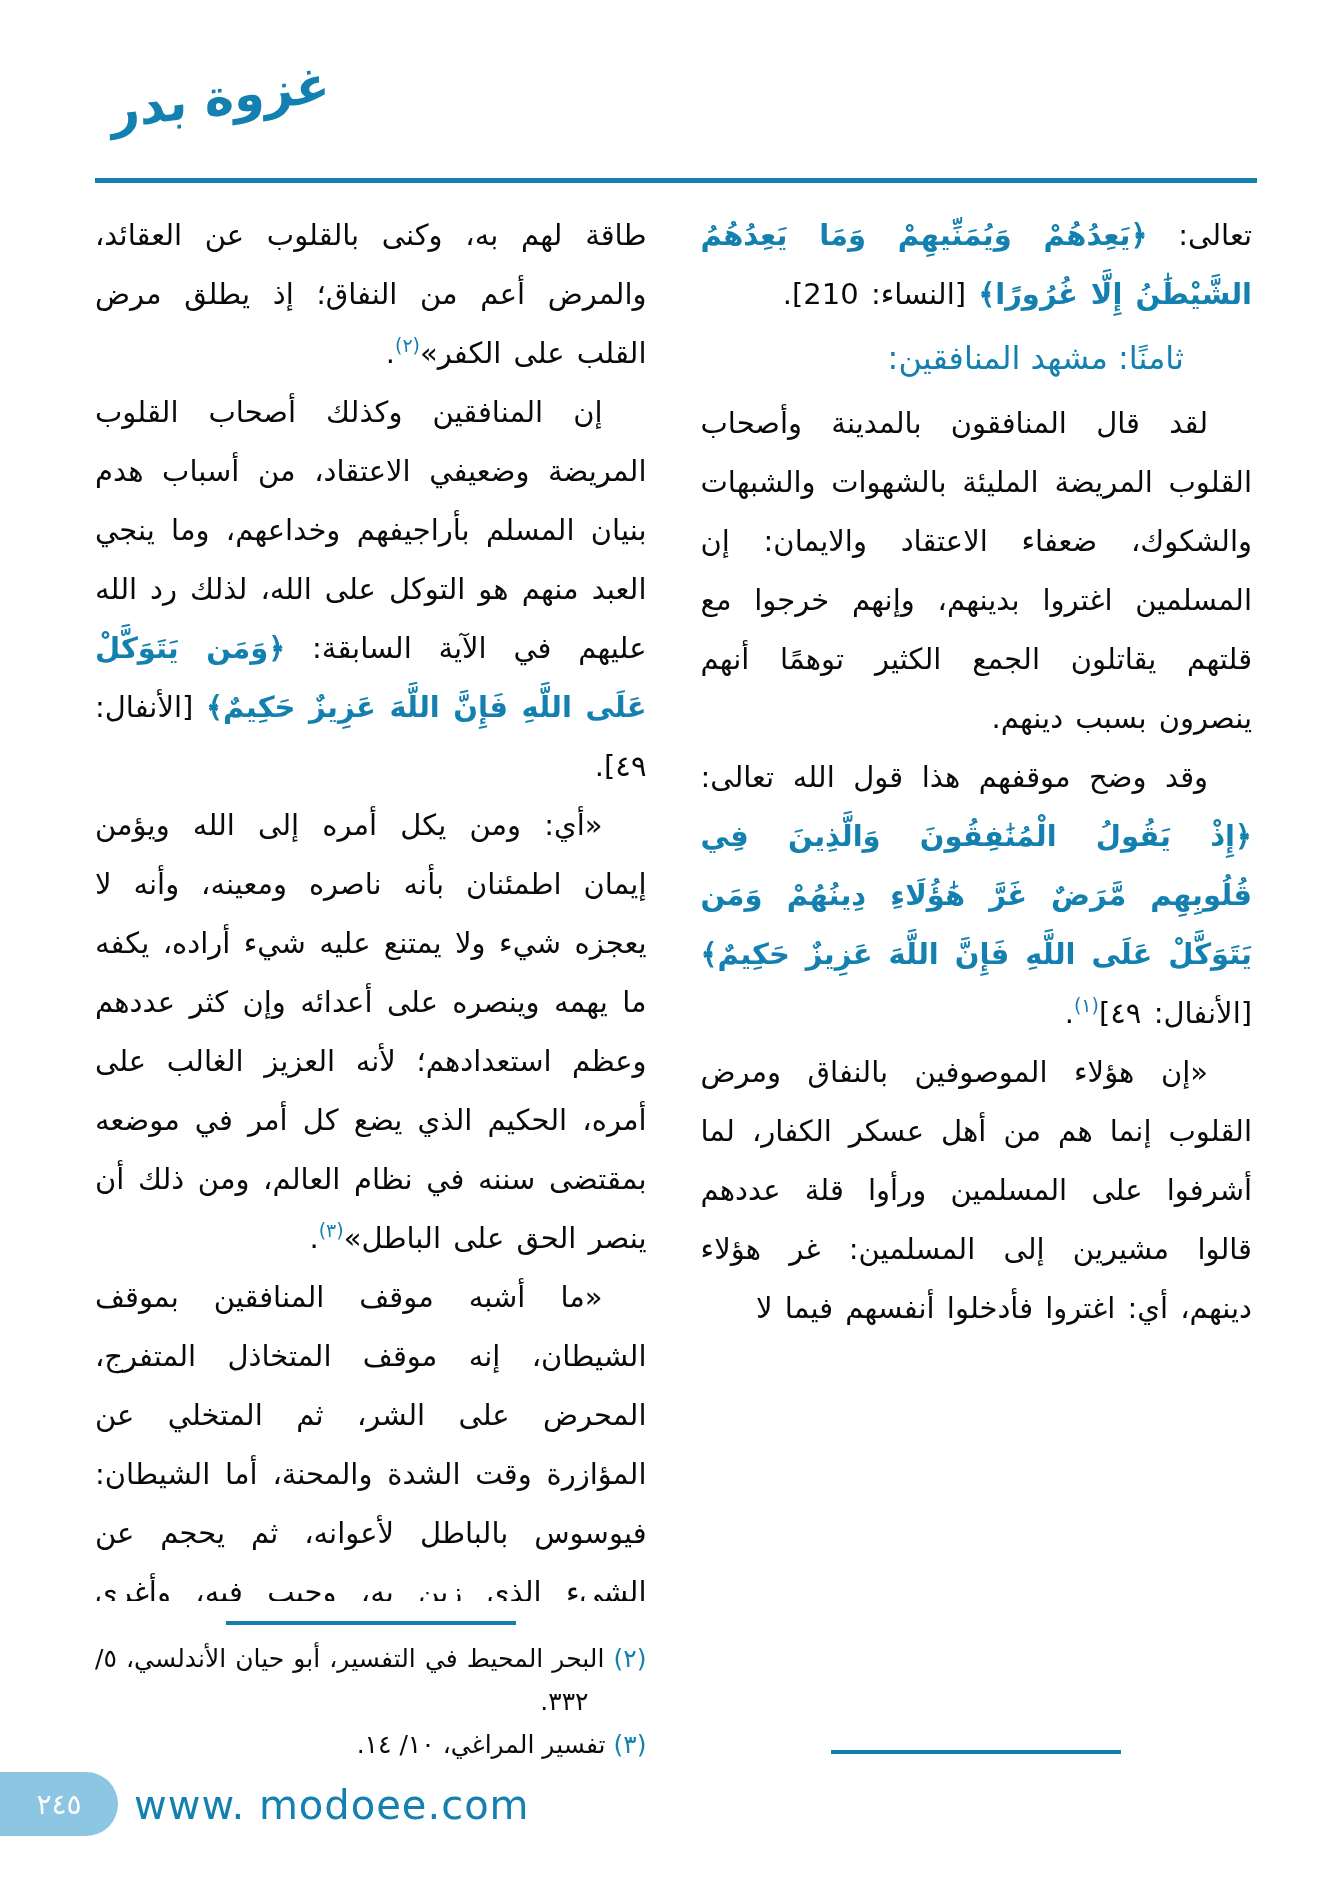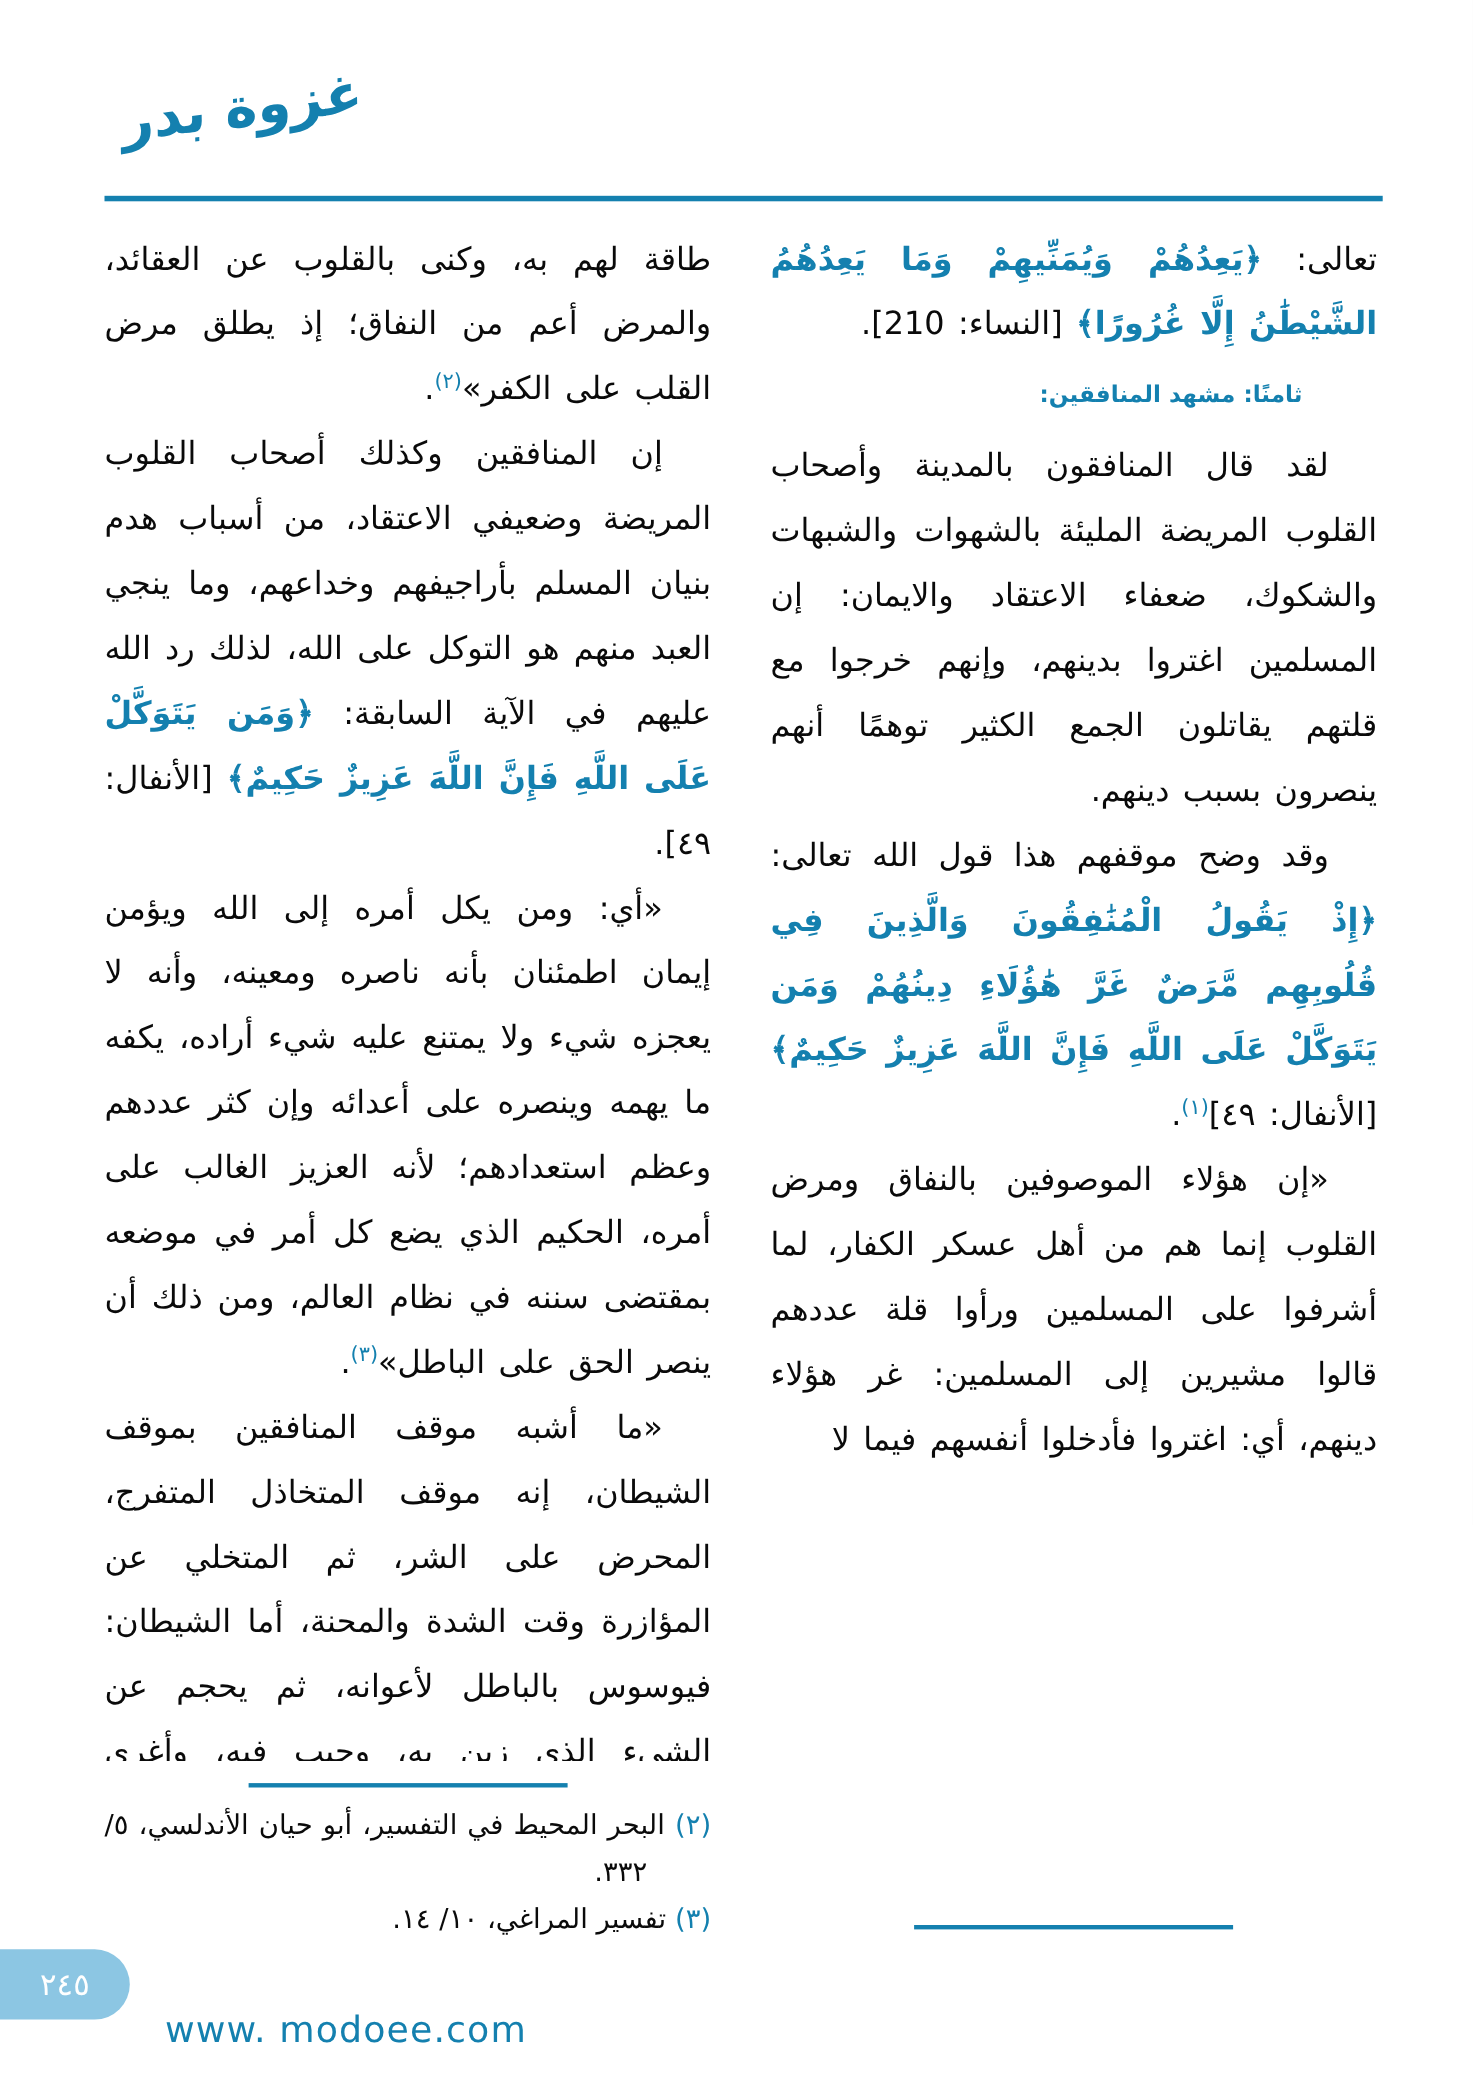--- a/index.html
+++ b/index.html
@@ -51,22 +51,22 @@
     font-size:29px;line-height:59px;
     text-align:justify;
     word-spacing:3px;
   }
   .indent{text-indent:44px;}
   .verse{color:var(--accent);font-weight:bold;}
   .heading{
     margin:4px 0 6px;
     padding-right:68px;
     color:var(--accent);
-    font-weight:bold;
-    font-size:21px;line-height:60px;
+    font-weight:normal;
+    font-size:32px;line-height:60px;
   }
   .fn-sup{
     color:var(--accent);
     font-size:19px;
     vertical-align:super;
     line-height:0;
   }
   
   .footnotes{flex:0 0 auto;margin-top:20px;}
   .fn-rule{
@@ -86,27 +86,26 @@
     position:absolute;left:0;top:1772px;
     width:118px;height:64px;
     background:var(--page_pill);
     border-radius:0 34px 34px 0;
     display:flex;align-items:center;justify-content:center;
     color:#ffffff;
     font-size:28px;
     direction:rtl;
   }
   .website{
-    position:absolute;left:150px;top:1782px;
+    position:absolute;left:134px;top:1782px;
     direction:ltr;
     color:var(--accent);
-    font-size:33px;
+    font-size:40px;
     letter-spacing:1px;
     text-decoration:none;
-    margin-top:43px;
   }
 </style>
 </head>
 <body>
 
 <div class="page">
 
   <div class="calligraphy">غزوة بدر</div>
 
   <div class="header-rule"></div>

